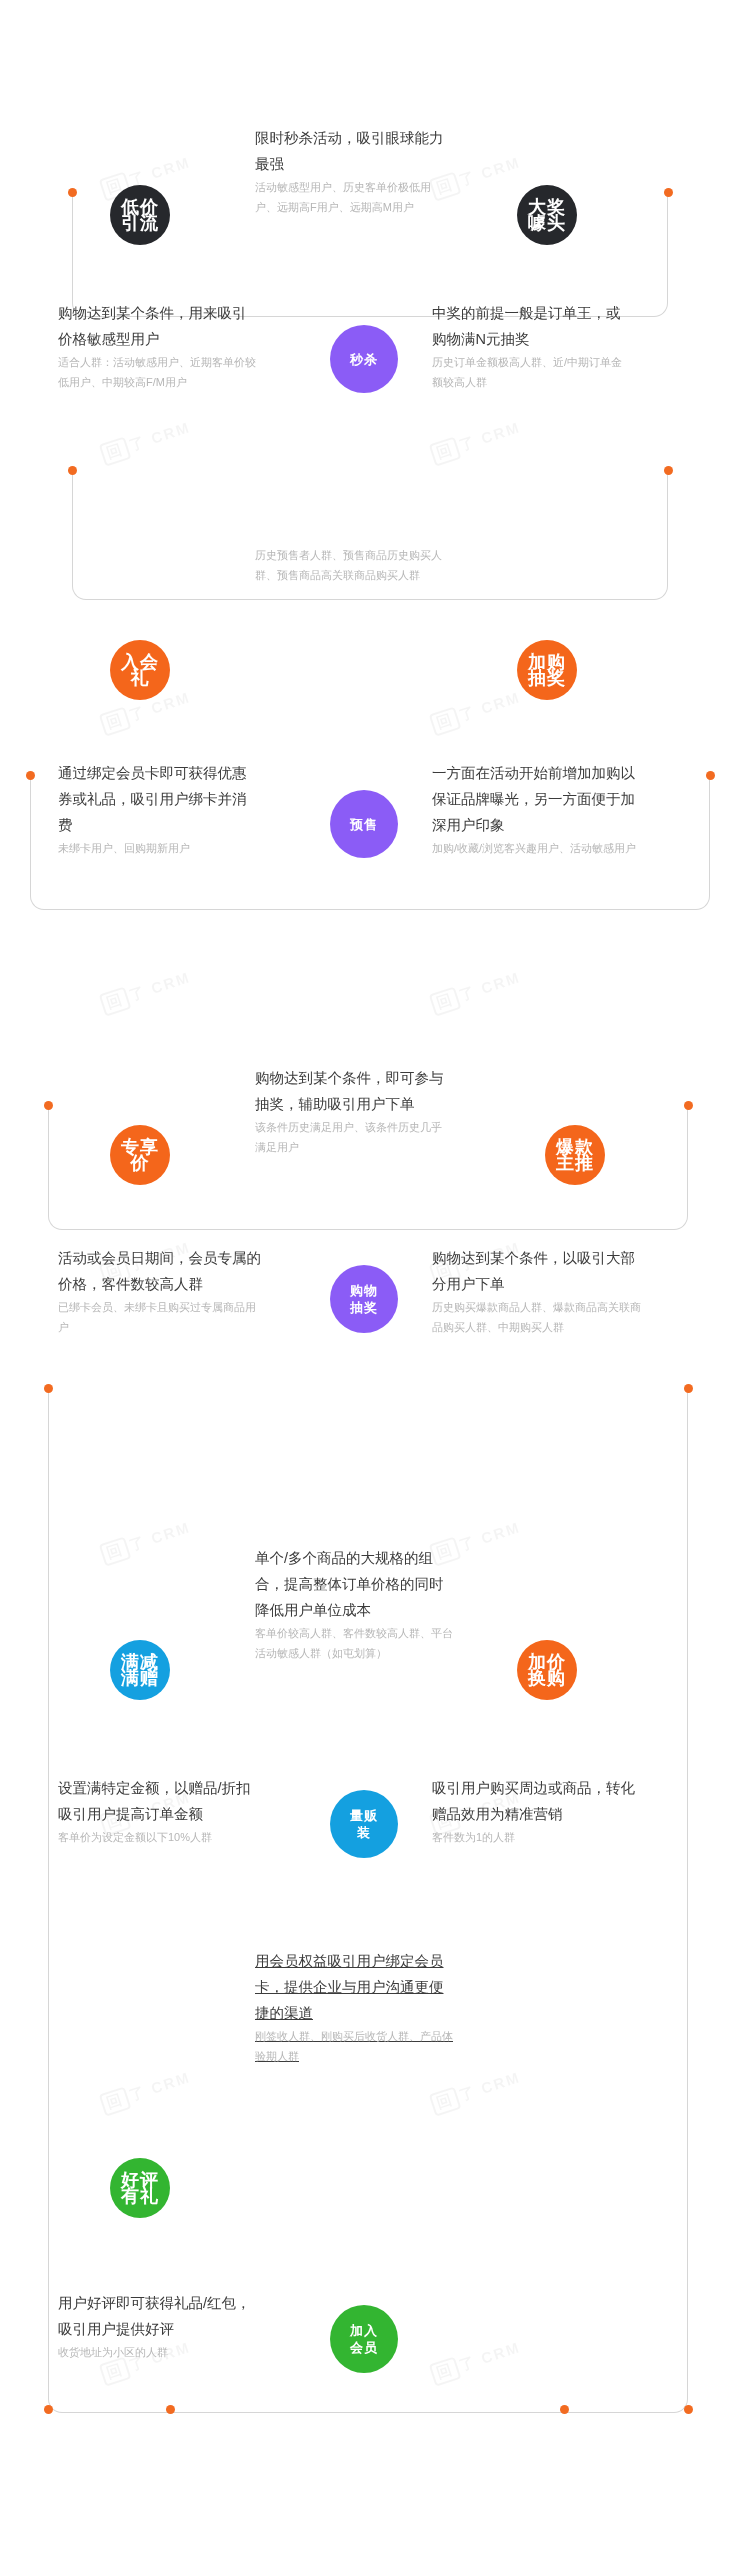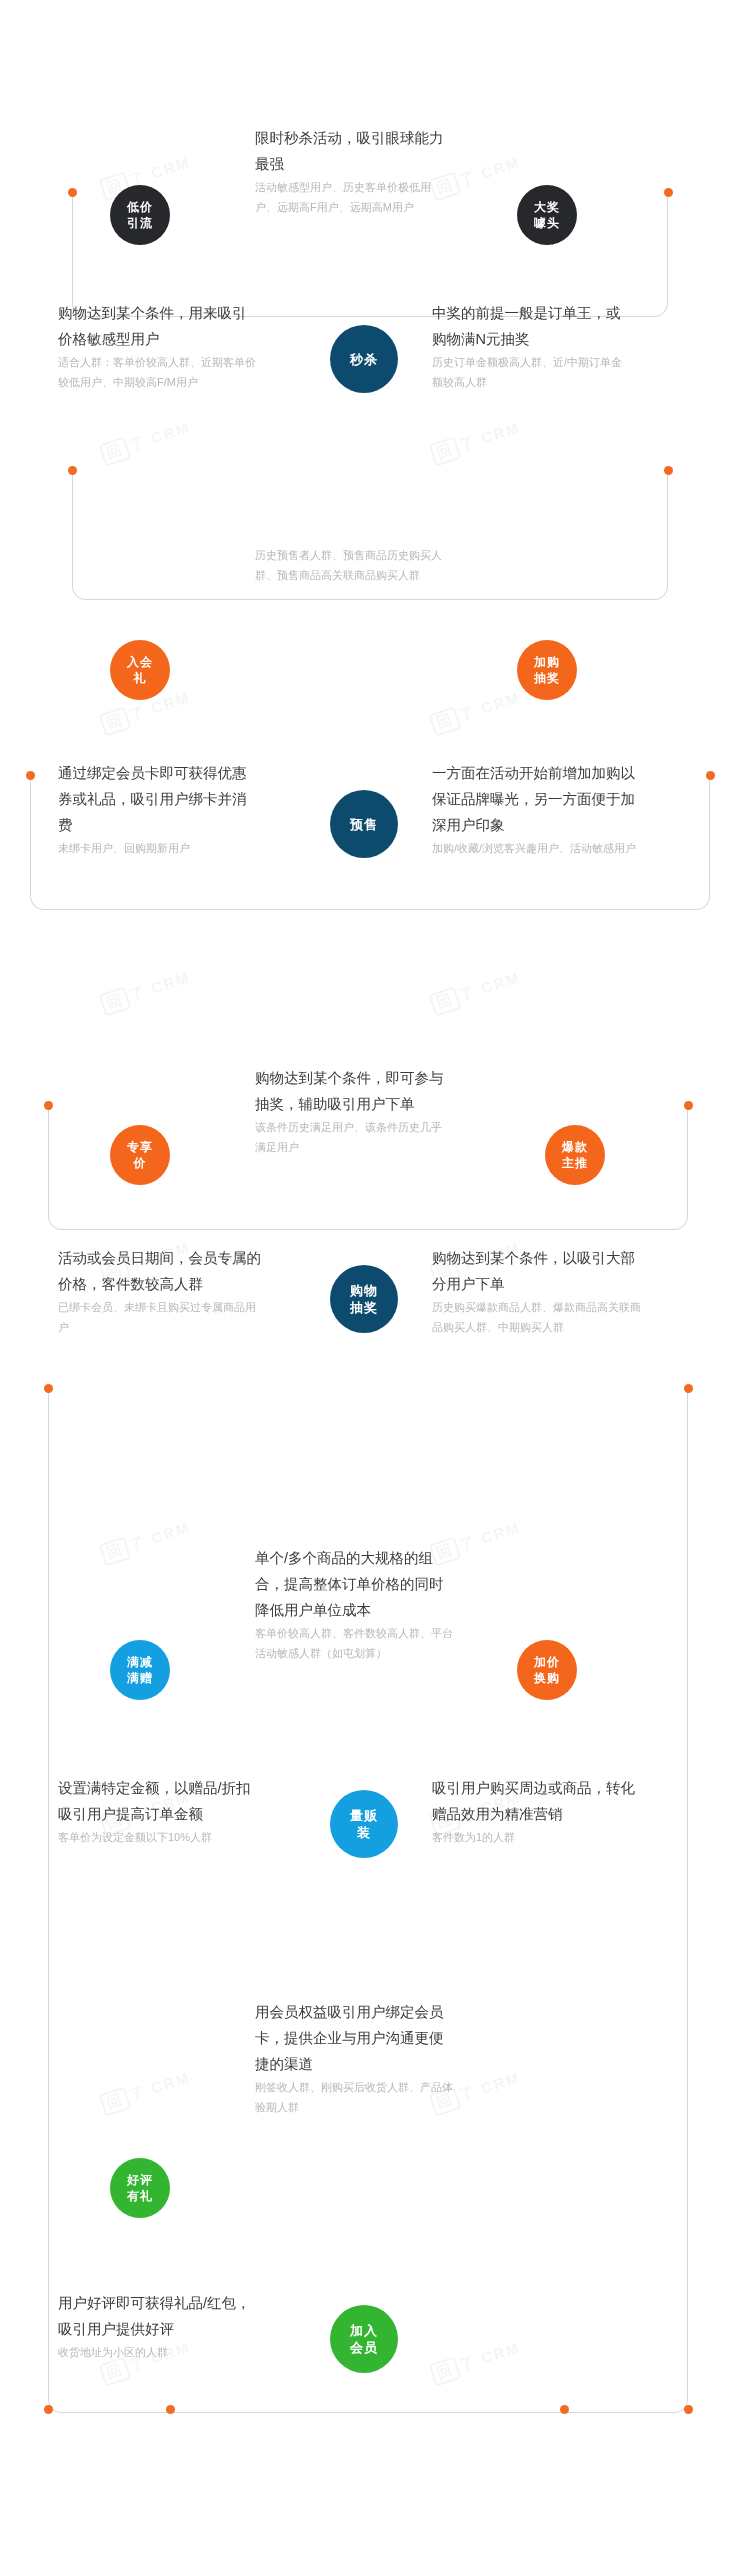--- a/index.html
+++ b/index.html
@@ -42,24 +42,24 @@
     color:#fff;
     font-size:13px;
     line-height:17px;
     font-weight:bold;
     letter-spacing:1px;
     z-index:5;
   }
   .node span{display:block;width:100%;}
   .n-dark{background:#26282c;}
   .n-orange{background:#f4661b;}
-  .n-gray{background:#0c4a6e;}
+  .n-gray{background:#8b5cf6;}
   .n-blue{background:#14a0e0;}
   .n-green{background:#33b531;}
-  .n-sm{width:60px;height:60px;font-size:12px;line-height:16px;align-items:center;}
+  .n-sm{width:60px;height:60px;font-size:18px;line-height:16px;align-items:center;}
   .n-md{width:68px;height:68px;}
   
   .tb{position:absolute;z-index:4;}
   .tb .lead{
     font-size:14.5px;
     line-height:26px;
     color:#3b3b3b;
   }
   .tb .sub{
     font-size:11px;
@@ -146,21 +146,21 @@
   <div class="node n-gray n-md" style="left:330px;top:325px;">
     <span>秒杀</span>
   </div>
 
   <div class="tb" style="left:255px;top:125px;width:190px;">
     <div class="lead">限时秒杀活动，吸引眼球能力最强</div>
     <div class="sub">活动敏感型用户、历史客单价极低用户、远期高F用户、远期高M用户</div>
   </div>
   <div class="tb" style="left:58px;top:300px;width:200px;">
     <div class="lead">购物达到某个条件，用来吸引价格敏感型用户</div>
-    <div class="sub">适合人群：客单价较高人群、近期客单价较低用户、中期较高F/M用户</div>
+    <div class="sub">适合人群：活动敏感用户、近期客单价较低用户、中期较高F/M用户</div>
   </div>
   <div class="tb" style="left:432px;top:300px;width:200px;">
     <div class="lead">中奖的前提一般是订单王，或购物满N元抽奖</div>
     <div class="sub">历史订单金额极高人群、近/中期订单金额较高人群</div>
   </div>
 
   <div class="node n-orange n-sm" style="left:110px;top:640px;">
     <span>入会<br>礼</span>
   </div>
   <div class="node n-orange n-sm" style="left:517px;top:640px;">
@@ -228,21 +228,21 @@
     <div class="sub">客件数为1的人群</div>
   </div>
 
   <div class="node n-green n-sm" style="left:110px;top:2158px;">
     <span>好评<br>有礼</span>
   </div>
   <div class="node n-green n-md" style="left:330px;top:2305px;">
     <span>加入<br>会员</span>
   </div>
 
-  <div class="tb" style="left:255px;top:1999px;width:200px;">
+  <div class="tb" style="left:255px;top:1948px;width:200px;text-decoration:underline;">
     <div class="lead">用会员权益吸引用户绑定会员卡，提供企业与用户沟通更便捷的渠道</div>
     <div class="sub">刚签收人群、刚购买后收货人群、产品体验期人群</div>
   </div>
   <div class="tb" style="left:58px;top:2290px;width:205px;">
     <div class="lead">用户好评即可获得礼品/红包，吸引用户提供好评</div>
     <div class="sub">收货地址为小区的人群</div>
   </div>
 
 </div>
 

